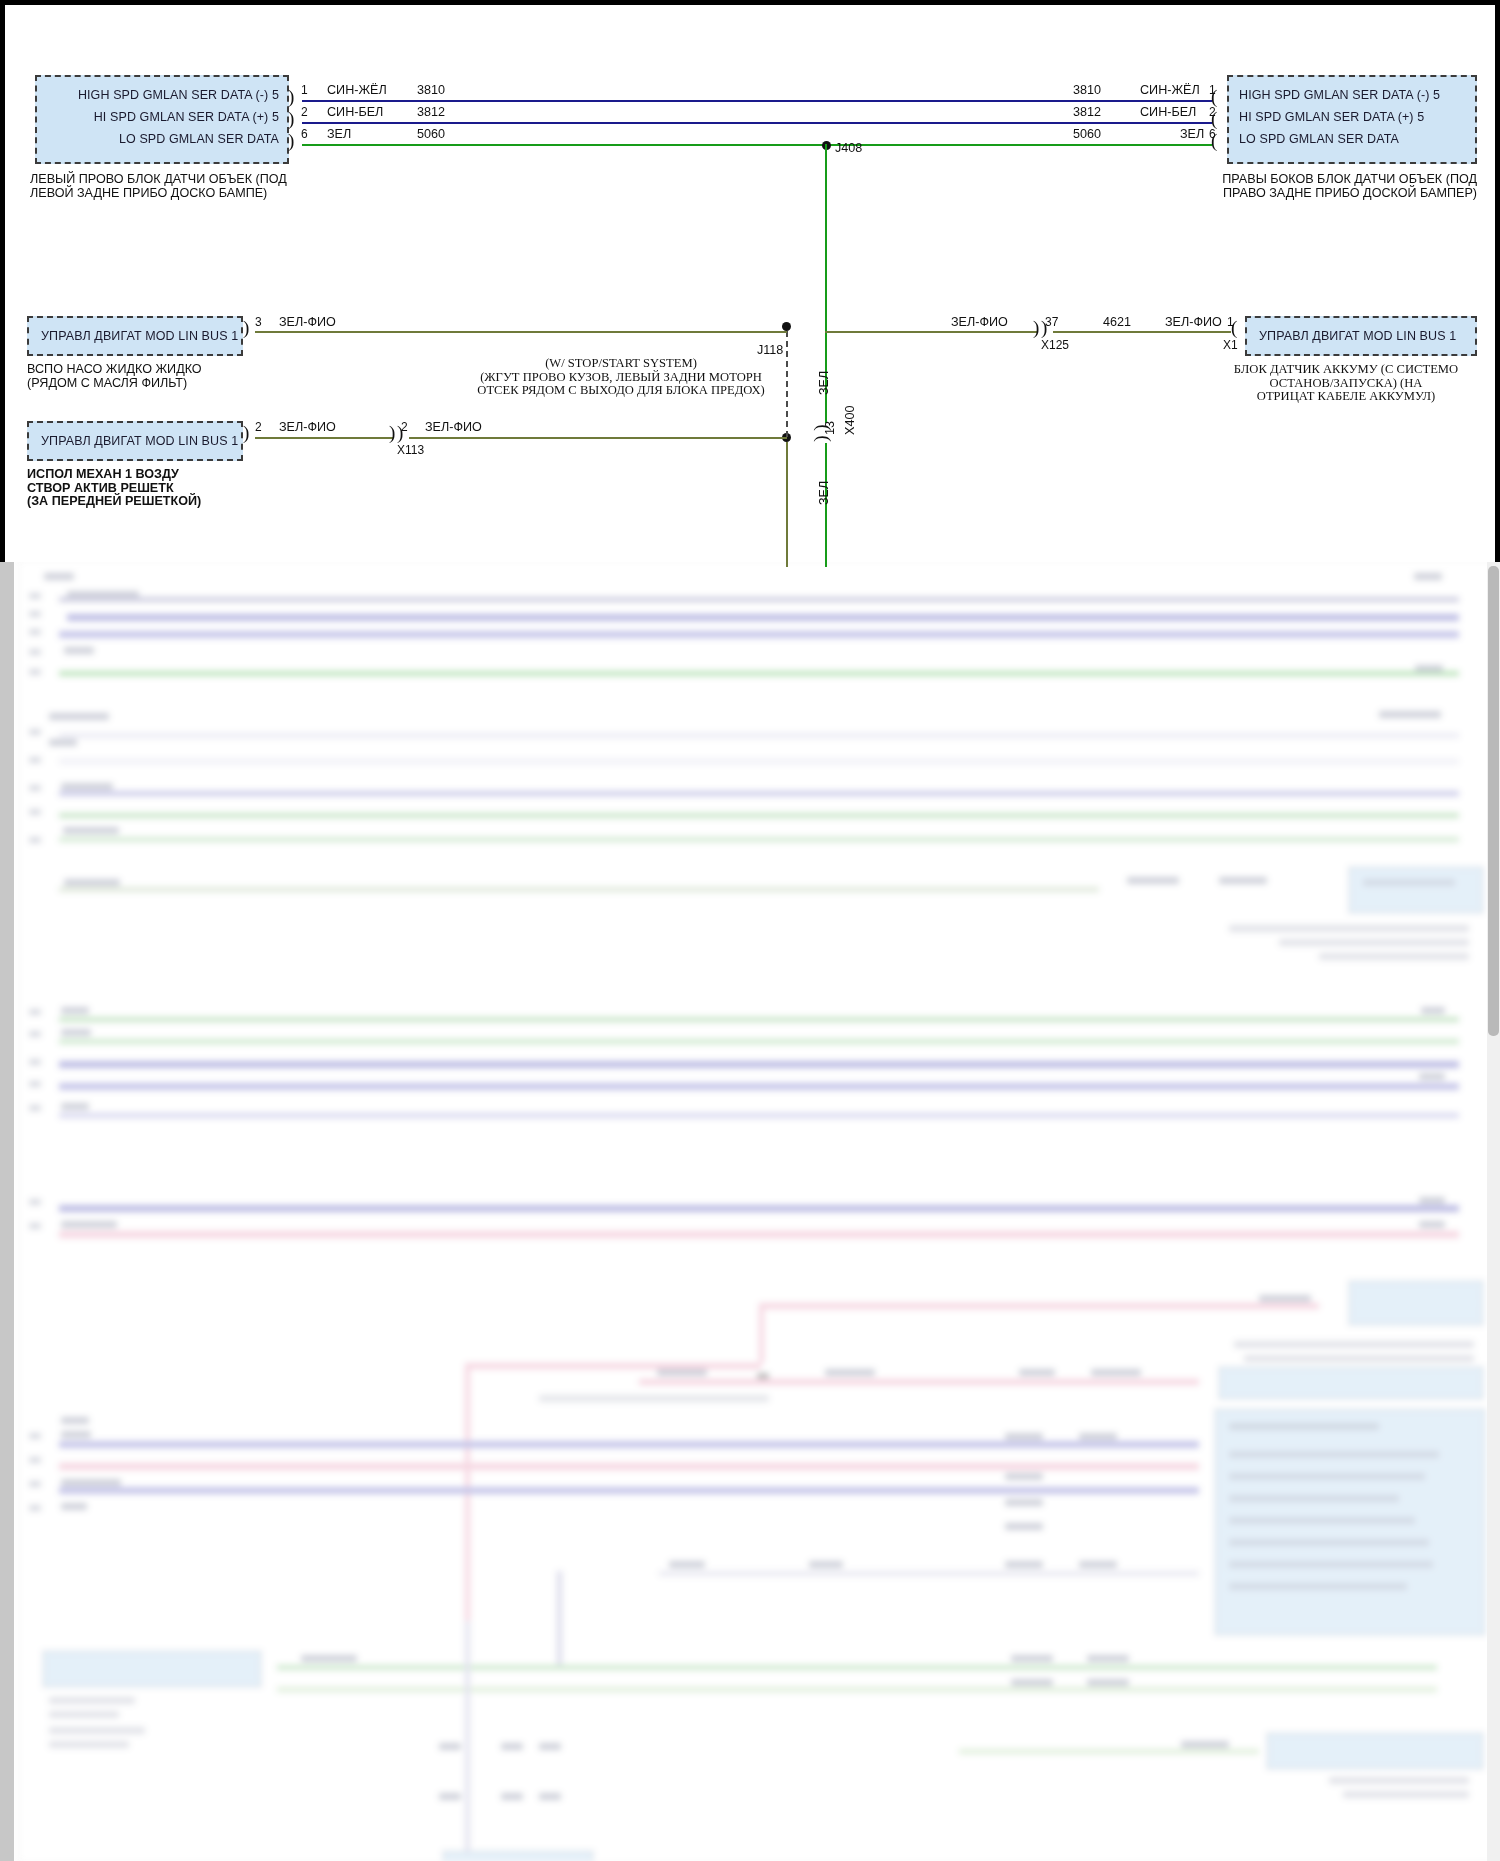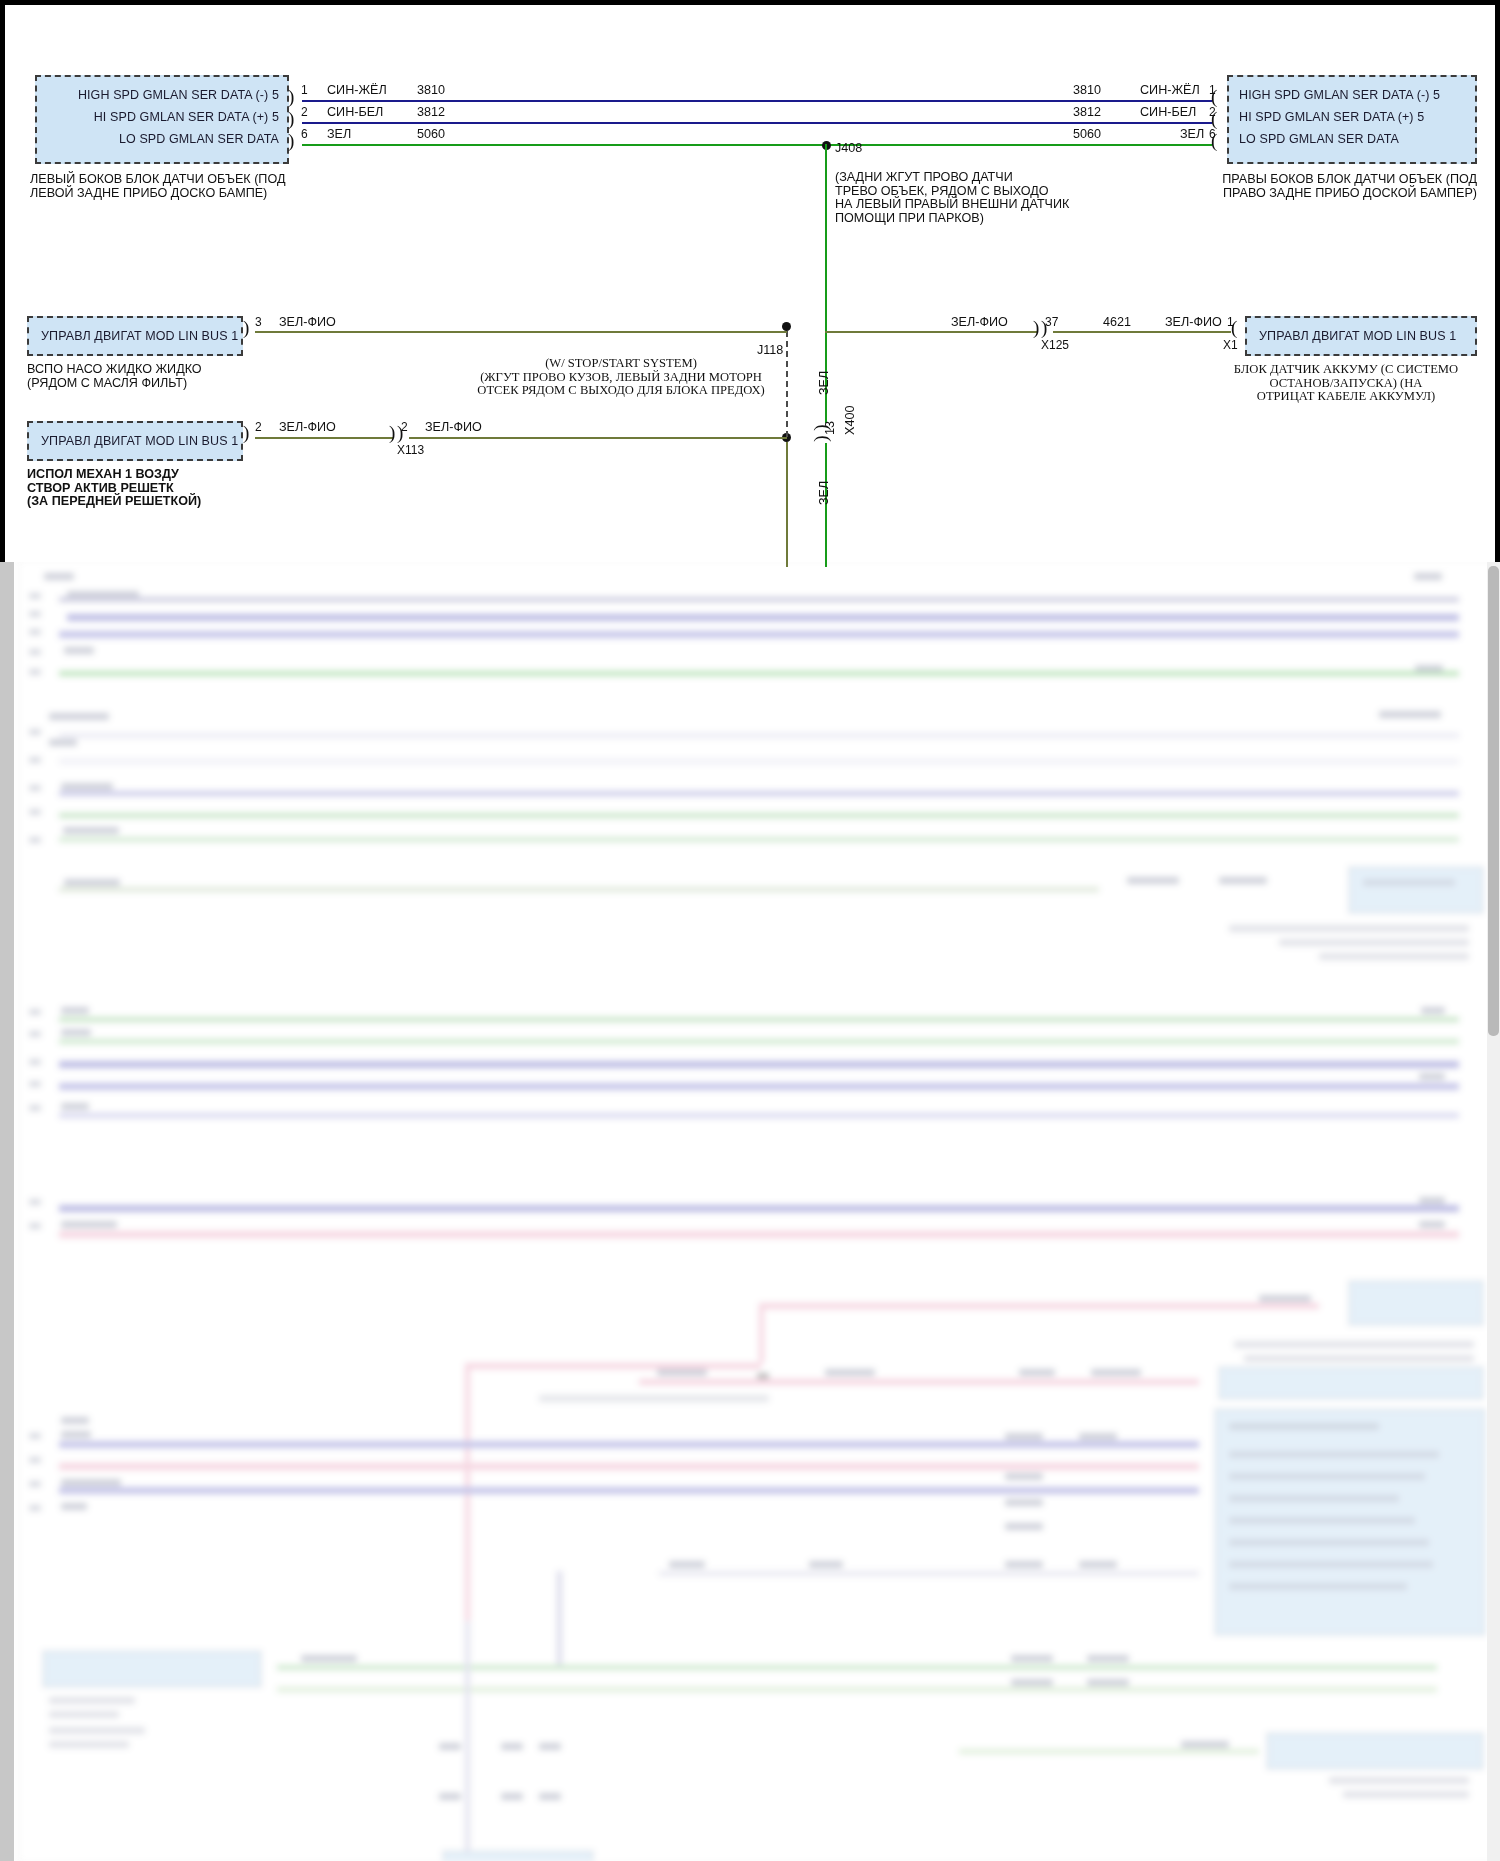--- a/index.html
+++ b/index.html
@@ -226,33 +226,29 @@
     <div class="lbl n" style="left:296px;top:122px;">6</div>
 
     <div class="lbl" style="left:322px;top:78px;">СИН-ЖЁЛ</div>
     <div class="lbl" style="left:322px;top:100px;">СИН-БЕЛ</div>
     <div class="lbl" style="left:322px;top:122px;">ЗЕЛ</div>
 
     <div class="lbl" style="left:412px;top:78px;">3810</div>
     <div class="lbl" style="left:412px;top:100px;">3812</div>
     <div class="lbl" style="left:412px;top:122px;">5060</div>
 
-    <div class="caption" style="left:25px;top:168px;width:300px;">ЛЕВЫЙ БОКОВ БЛОК ДАТЧИ ОБЪЕК (ПОД
+    <div class="caption" style="left:25px;top:168px;width:300px;">ЛЕВЫЙ ПРОВО БЛОК ДАТЧИ ОБЪЕК (ПОД
 ЛЕВОЙ ЗАДНЕ ПРИБО ДОСКО БАМПЕ)</div>
 
     <div class="wire blue" style="left:297px;top:95px;width:910px;"></div>
     <div class="wire blue" style="left:297px;top:117px;width:910px;"></div>
     <div class="wire green" style="left:297px;top:139px;width:910px;"></div>
 
     <div class="node" style="left:817px;top:136px;"></div>
     <div class="lbl" style="left:830px;top:136px;">J408</div>
-    <div class="caption" style="left:830px;top:166px;width:270px;">(ЗАДНИ ЖГУТ ПРОВО ДАТЧИ
-ТРЕВО ОБЪЕК, РЯДОМ С ВЫХОДО
-НА ЛЕВЫЙ ПРАВЫЙ ВНЕШНИ ДАТЧИК
-ПОМОЩИ ПРИ ПАРКОВ)</div>
 
     <div class="lbl" style="left:1068px;top:78px;">3810</div>
     <div class="lbl" style="left:1068px;top:100px;">3812</div>
     <div class="lbl" style="left:1068px;top:122px;">5060</div>
 
     <div class="lbl" style="left:1135px;top:78px;">СИН-ЖЁЛ</div>
     <div class="lbl" style="left:1135px;top:100px;">СИН-БЕЛ</div>
     <div class="lbl" style="left:1175px;top:122px;">ЗЕЛ</div>
 
     <div class="lbl n" style="left:1204px;top:78px;">1</div>

